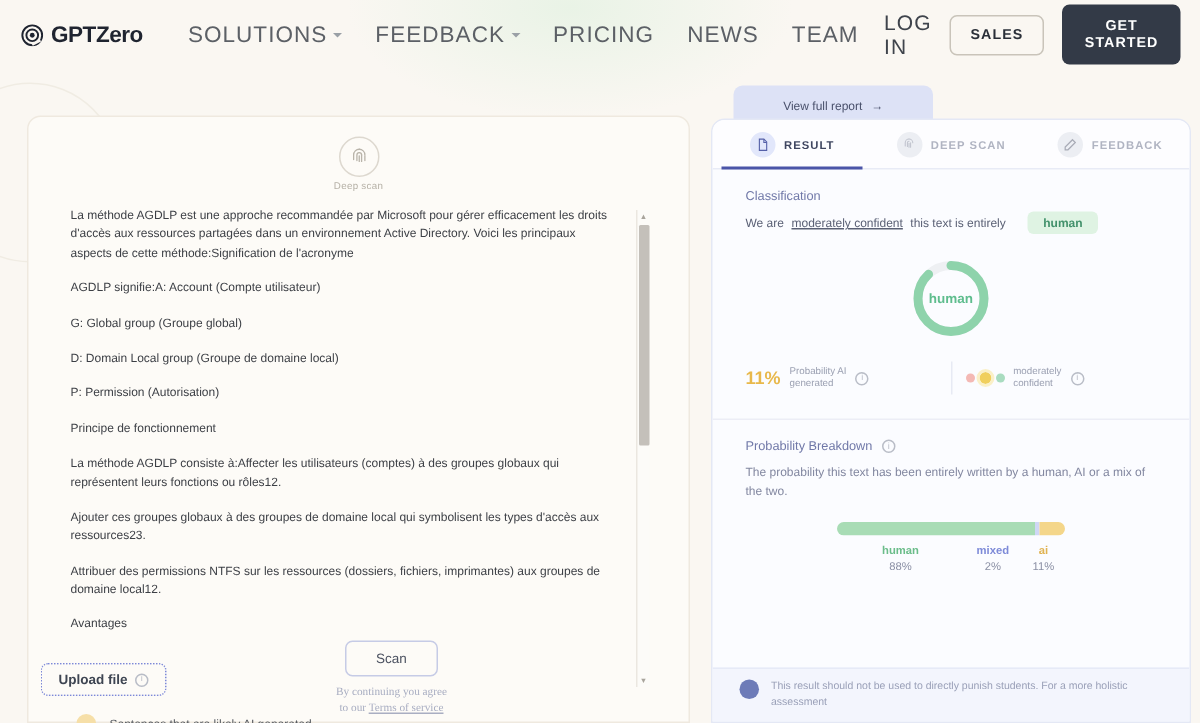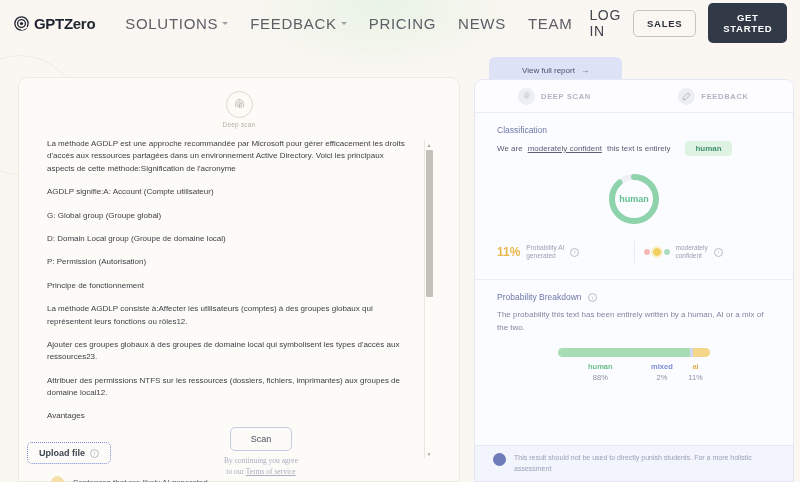--- a/index.html
+++ b/index.html
@@ -315,20 +315,29 @@
   </div>
 
   <div class="report-tab">
     <span>View full report</span>
     <span>→</span>
   </div>
 
   <div class="right-card">
 
     <div class="tabs">
+      <div class="tab active">
+        <span class="tab-ico active">
+          <svg width="9" height="9" viewBox="0 0 24 24" fill="none" stroke="#5560a8" stroke-width="2">
+            <path d="M6 2h8l5 5v15H6z"></path>
+              <path d="M14 2v6h5"></path>
+          </svg>
+        </span>
+        <span class="tab-label">RESULT</span>
+      </div>
       <div class="tab">
         <span class="tab-ico dim">
           <svg width="10" height="10" viewBox="0 0 24 24" fill="none" stroke="#c3c6d0" stroke-width="1.8" stroke-linecap="round">
             <path d="M12 4c-3.3 0-6 2.7-6 6v5"></path>
               <path d="M12 7.5c-1.4 0-2.5 1.1-2.5 2.5v6"></path>
             <path d="M12 11v6"></path>
               <path d="M18 10c0-3.3-2.7-6-6-6"></path>
               <path d="M14.5 10v7"></path>
           </svg>
         </span>

